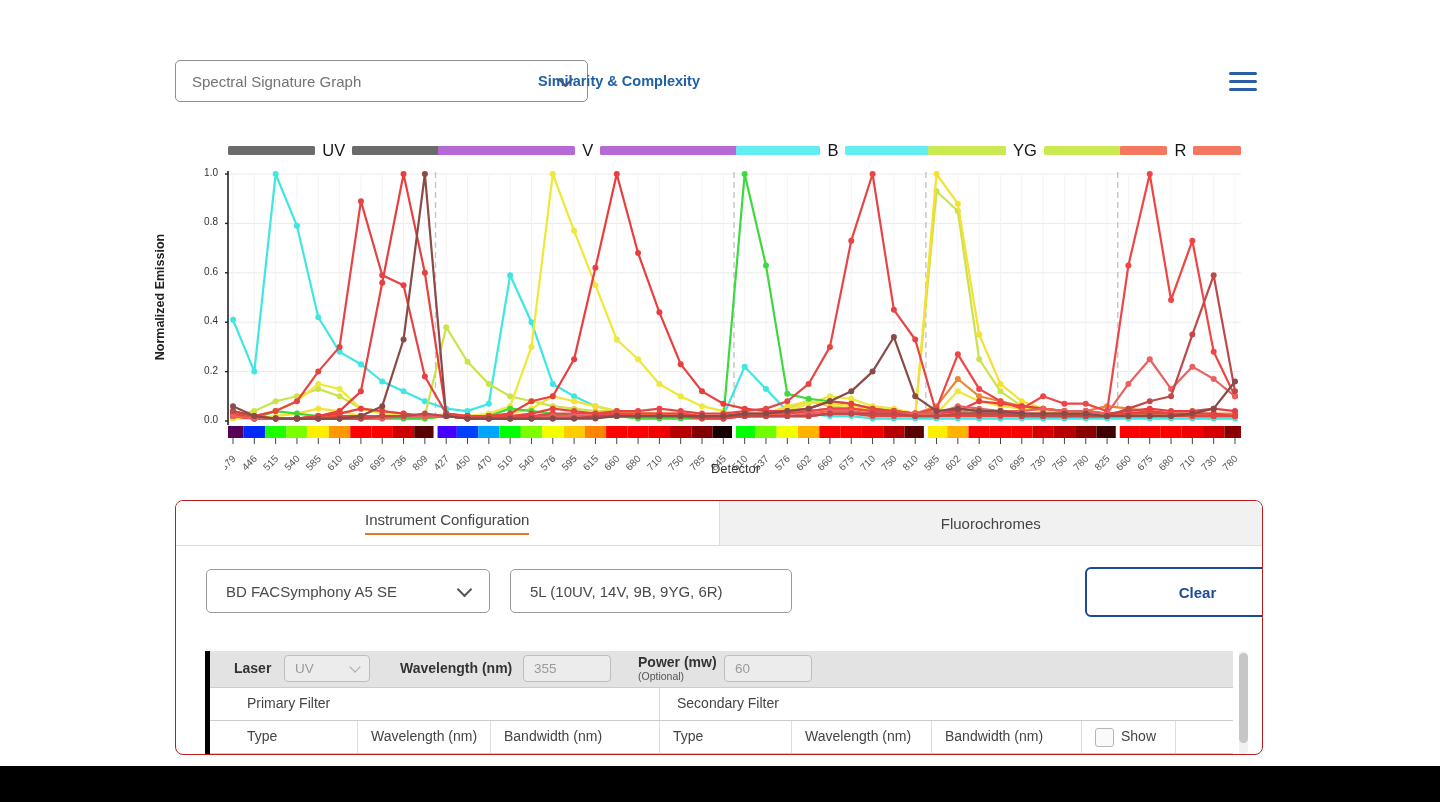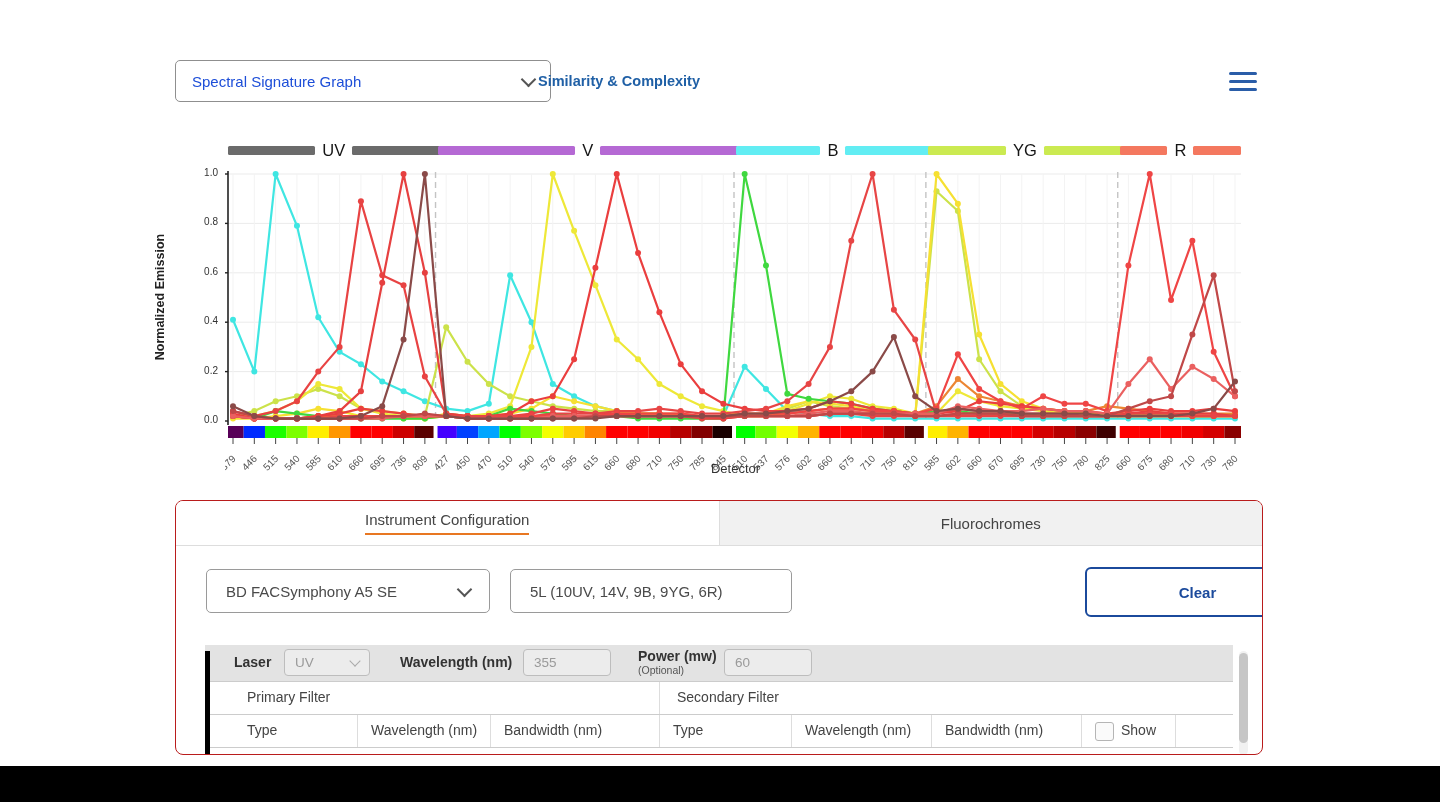--- a/index.html
+++ b/index.html
@@ -1,21 +1,21 @@
 <!DOCTYPE html>
 <html><head>
 <meta charset="utf-8">
 <style>
   html,body{margin:0;padding:0;width:1440px;height:802px;background:#fff;
     font-family:"Liberation Sans",sans-serif;overflow:hidden;position:relative;}
   .abs{position:absolute;}
   
-  .view-select{left:175px;top:60px;width:376px;height:42px;border:1px solid #8f8f8f;
+  .view-select{left:175px;top:60px;width:413px;height:42px;border:1px solid #8f8f8f;
     border-radius:5px;display:flex;align-items:center;justify-content:space-between;
-    padding:0 16px;box-sizing:border-box;color:#1d4ed8;font-size:15px;cursor:pointer;background:#fff;}
+    padding:0 16px;box-sizing:border-box;color:#737373;font-size:15px;cursor:pointer;background:#fff;}
   .chev{width:9px;height:9px;border-right:2px solid #555;border-bottom:2px solid #555;
     transform:rotate(45deg);margin-top:-4px;}
   .sim-link{left:538px;top:73px;color:#2060a6;font-size:14.5px;font-weight:600;cursor:pointer;}
   .burger{left:1229px;top:72px;width:28px;cursor:pointer;}
   .burger div{height:3px;background:#2a5da8;border-radius:2px;margin-bottom:5px;}
   
   #bands{left:228px;top:141px;width:1015px;height:18px;}
   .band-group{position:absolute;top:0;height:18px;display:flex;align-items:center;gap:7px;}
   .band-bar{flex:1;height:9px;border-radius:1.5px;}
   .band-label{font-size:16.5px;color:#151515;line-height:18px;}
@@ -30,21 +30,21 @@
   .tab{flex:1;display:flex;align-items:center;justify-content:center;font-size:15px;color:#444;cursor:pointer;}
   .tab.active{background:#fff;}
   .tab.inactive{background:#f1f1f1;border-left:1px solid #ddd;}
   .tab.active .tab-text{border-bottom:2px solid #e87722;padding-bottom:5px;}
   .ctrl-select,.ctrl-input{position:absolute;height:44px;border:1px solid #9a9a9a;border-radius:5px;
     display:flex;align-items:center;justify-content:space-between;padding:0 19px;
     box-sizing:border-box;font-size:15px;color:#4a4a4a;background:#fff;}
   .clear-btn{position:absolute;width:149px;height:46px;border:2px solid #1b4a9c;border-radius:6px;
     background:#fff;color:#1b4a9c;font-size:15px;font-weight:bold;cursor:pointer;
     display:flex;align-items:center;justify-content:center;padding-left:36px;}
-  .laser-wrap{position:absolute;left:29px;top:144px;width:1028px;}
+  .laser-wrap{position:absolute;left:29px;top:150px;width:1028px;}
   .black-bar{position:absolute;left:29px;top:150px;width:5px;height:105px;background:#000;z-index:3;}
   .laser-head{height:36px;background:#e3e3e3;position:relative;}
   .laser-head .lbl{position:absolute;top:9px;font-size:14px;font-weight:bold;color:#333;}
   .mini-select,.mini-input{position:absolute;top:4px;height:27px;border:1px solid #bdbdbd;border-radius:4px;
     background:#ececec;color:#9a9a9a;font-size:13.5px;display:flex;align-items:center;
     padding:0 10px;box-sizing:border-box;justify-content:space-between;}
   .mini-chev{width:7px;height:7px;border-right:1.6px solid #aaa;border-bottom:1.6px solid #aaa;
     transform:rotate(45deg);margin-top:-3px;}
   .opt{position:absolute;font-size:10.5px;color:#555;}
   .frow{height:32px;border-bottom:1px solid #ccc;position:relative;background:#fff;font-size:14px;color:#444;}

